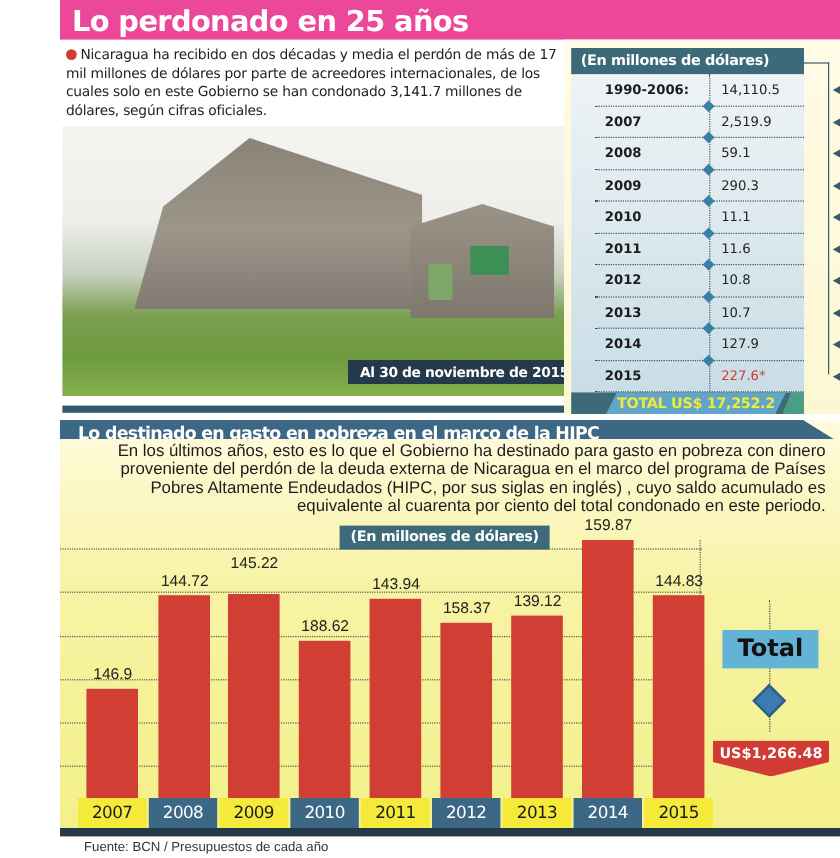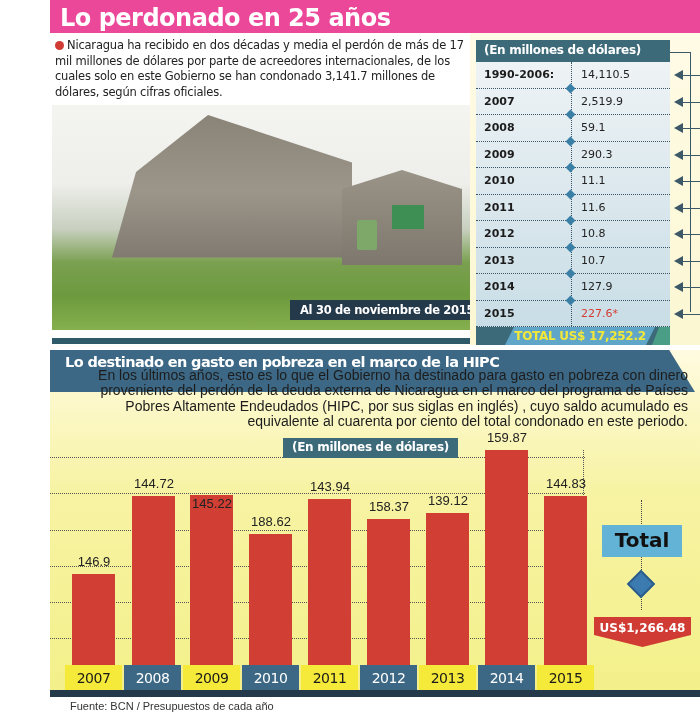--- a/index.html
+++ b/index.html
@@ -19,38 +19,38 @@
   .house2 { position: absolute; left: 290px; top: 65px; width: 120px; height: 95px;
     background: linear-gradient(180deg, #9a9488 0%, #7d776d 100%); clip-path: polygon(0% 20%, 50% 0%, 100% 20%, 100% 100%, 0% 100%); }
   .barrel { position: absolute; left: 305px; top: 115px; width: 20px; height: 30px; background: #7ea86a; border-radius: 2px; }
   .sign { position: absolute; left: 340px; top: 100px; width: 32px; height: 24px; background: #3e8f53; }
   .photo-caption { left: 290px; top: 300px; height: 20px; background: #24394a; color: #fff; font-size: 11.5px; font-weight: bold; padding: 3px 10px; font-family: "DejaVu Sans", sans-serif; clip-path: polygon(0 0, 96% 0, 100% 50%, 96% 100%, 0 100%); letter-spacing: -0.3px; }
   .photo-strip { left: 52px; top: 338px; width: 420px; height: 6px; background: #2f5a6a; }
 
   
   .panel { left: 470px; top: 33px; width: 230px; height: 312px; background: linear-gradient(180deg, #fffbe6 0%, #fbf7d2 100%); }
   .tbl-head { left: 476px; top: 40px; width: 194px; height: 22px; background: #3d6a78; color: #fff; font-weight: bold; font-size: 12px; padding: 3px 8px; font-family: "DejaVu Sans", sans-serif; letter-spacing: -0.3px; }
-  .tbl { left: 476px; top: 62px; width: 194px; background: linear-gradient(180deg, #eef3f5 0%, #c9dde6 100%); }
+  .tbl { left: 476px; top: 62px; width: 194px; background: linear-gradient(180deg, #eef3f5 0%, #c9dde6 100%); padding-left: 20px; }
   .row { height: 26.5px; position: relative; border-bottom: 1px dotted #3a5566; display: flex; align-items: center; font-family: "DejaVu Sans", sans-serif; font-size: 11px; }
   .row .yr { width: 95px; padding-left: 8px; font-weight: bold; color: #1c1c1c; }
   .row .val { padding-left: 10px; color: #222; }
   .row .val.red { color: #d43b32; font-weight: normal; }
   .row::after { content: ""; position: absolute; left: 95px; top: 0; bottom: 0; border-left: 1px dotted #3a5566; }
   .diam { position: absolute; left: 91px; bottom: -4px; width: 7px; height: 7px; background: #3a7fa5; transform: rotate(45deg); z-index: 2; }
   .arrow { position: absolute; left: 198px; width: 0; height: 0; border-top: 5px solid transparent; border-bottom: 5px solid transparent; border-right: 9px solid #3d5866; }
   .arrow-line { position: absolute; left: 206px; height: 1px; width: 22px; background: #3d5866; }
   .bracket { left: 690px; top: 52px; width: 1px; height: 260px; background: #3d5866; }
   .bracket-top { left: 670px; top: 52px; width: 21px; height: 1px; background: #3d5866; }
   .total-bar { left: 476px; top: 327px; width: 194px; height: 18px; background: #3d6a78; }
   .total-lbl { left: 505px; top: 327px; width: 150px; height: 18px; background: #5fa6c8; clip-path: polygon(6% 0, 100% 0, 94% 100%, 0 100%); color: #f2e83a; font-weight: bold; font-size: 12px; text-align: center; padding-top: 2px; font-family: "DejaVu Sans", sans-serif; letter-spacing: -0.3px; }
   .total-tail { left: 652px; top: 327px; width: 18px; height: 18px; background: #4a9e86; clip-path: polygon(40% 0, 100% 0, 100% 100%, 0 100%); }
 
   
   .lower-bg { left: 50px; top: 350px; width: 650px; height: 345px; background: linear-gradient(180deg, #fffbe0 0%, #f7f3a4 40%, #f3f08a 100%); }
-  .h2 { left: 50px; top: 350px; width: 645px; height: 42px; background: #3d6885; color: #fff; font-weight: bold; font-size: 14.5px; padding: 4px 0 0 15px; font-family: "DejaVu Sans", sans-serif; clip-path: polygon(0 0, 96% 0, 100% 100%, 0 100%); letter-spacing: -0.6px; }
+  .h2 { left: 50px; top: 350px; width: 645px; height: 16px; background: #3d6885; color: #fff; font-weight: bold; font-size: 14.5px; padding: 4px 0 0 15px; font-family: "DejaVu Sans", sans-serif; clip-path: polygon(0 0, 96% 0, 100% 100%, 0 100%); letter-spacing: -0.6px; }
   .lower-text { left: 58px; top: 368px; width: 630px; font-size: 14px; line-height: 15.3px; color: #1c1c1c; font-family: "Liberation Sans", sans-serif; text-align: right; }
 
   .chart-lbl { left: 283px; top: 438px; width: 175px; height: 20px; background: #3d6a78; color: #fff; font-weight: bold; font-size: 12px; text-align: center; padding-top: 2px; font-family: "DejaVu Sans", sans-serif; letter-spacing: -0.3px; }
   .grid { position: absolute; left: 50px; width: 535px; border-top: 1px dotted #555; }
   .gridv { left: 583px; top: 450px; height: 215px; border-left: 1px dotted #555; }
 
   .bar { position: absolute; width: 43px; background: #d03e34; }
   .bar-val { position: absolute; width: 60px; text-align: center; font-size: 13px; color: #222; font-family: "Liberation Sans", sans-serif; }
   .year { position: absolute; top: 665px; height: 25px; font-size: 14px; text-align: center; padding-top: 5px; font-family: "DejaVu Sans", sans-serif; letter-spacing: -0.5px; }
   .year.y { background: #f5ea3a; color: #1a1a1a; }
@@ -172,21 +172,21 @@
 <div class="abs gridv"></div>
 <div class="abs chart-lbl">(En millones de dólares)</div>
 <div id="bars">
     <div class="bar" style="left: 72px; top: 574.043px; height: 90.9565px;"></div>
     <div class="bar-val" style="left: 64px; top: 554.043px;">146.9</div>
     <div class="year y" style="left: 65px; width: 57px;">2007</div>
     <div class="bar" style="left: 132px; top: 496.207px; height: 168.792px;"></div>
     <div class="bar-val" style="left: 124px; top: 476.207px;">144.72</div>
     <div class="year b" style="left: 124px; width: 57px;">2008</div>
     <div class="bar" style="left: 190px; top: 494.683px; height: 170.317px;"></div>
-    <div class="bar-val" style="left: 182px; top: 496px;">145.22</div>
+    <div class="bar-val" style="left: 182px; top: 461px;">145.22</div>
     <div class="year y" style="left: 183px; width: 57px;">2009</div>
     <div class="bar" style="left: 249px; top: 534.028px; height: 130.972px;"></div>
     <div class="bar-val" style="left: 241px; top: 514.028px;">188.62</div>
     <div class="year b" style="left: 242px; width: 57px;">2010</div>
     <div class="bar" style="left: 308px; top: 498.587px; height: 166.413px;"></div>
     <div class="bar-val" style="left: 300px; top: 478.587px;">143.94</div>
     <div class="year y" style="left: 301px; width: 57px;">2011</div>
     <div class="bar" style="left: 367px; top: 518.961px; height: 146.039px;"></div>
     <div class="bar-val" style="left: 359px; top: 498.961px;">158.37</div>
     <div class="year b" style="left: 360px; width: 57px;">2012</div>

